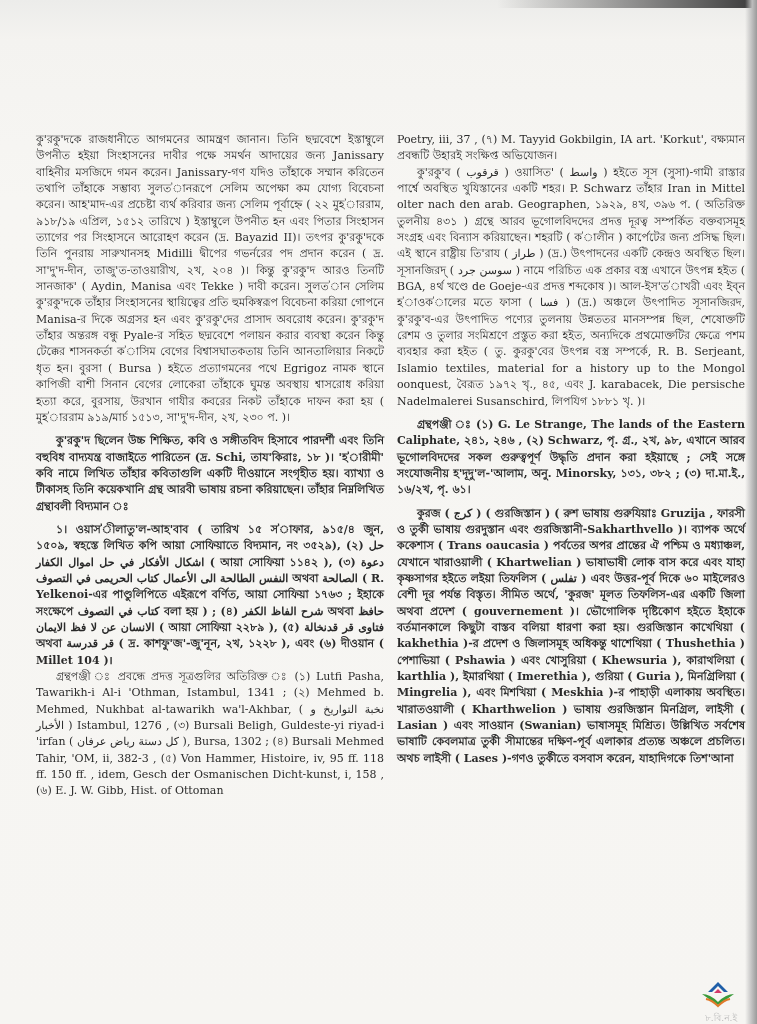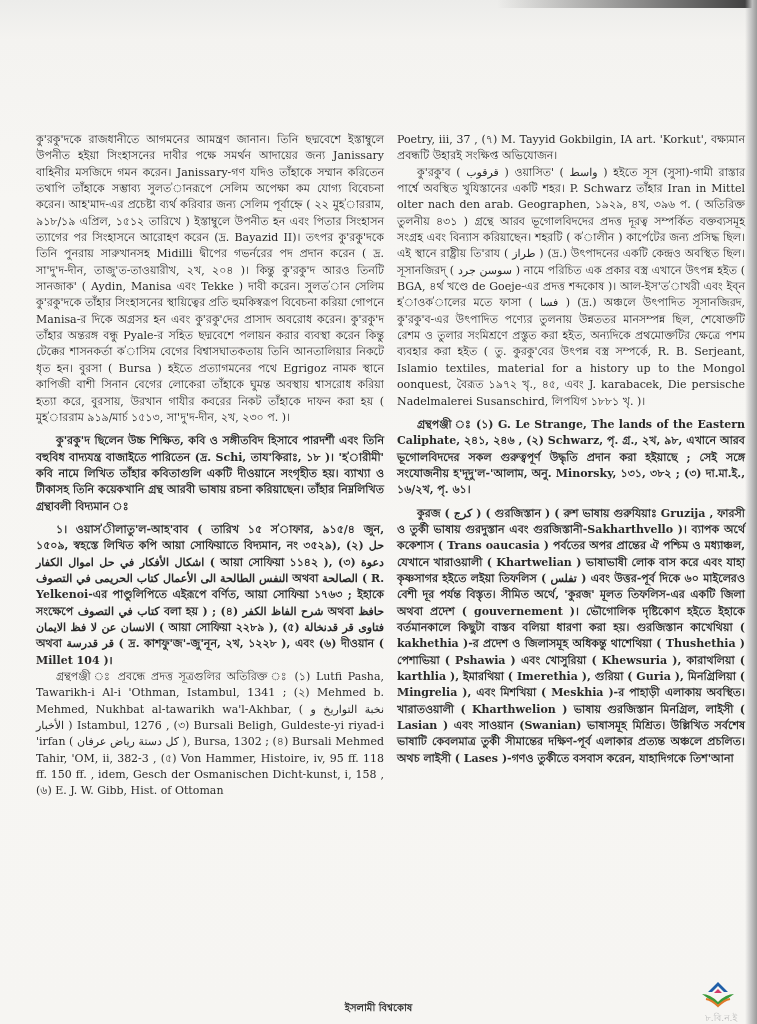--- a/index.html
+++ b/index.html
@@ -61,21 +61,20 @@
     <p class="indent">গ্রন্থপঞ্জী ঃ প্রবন্ধে প্রদত্ত সূত্রগুলির অতিরিক্ত ঃ (১) Lutfi Pasha, Tawarikh-i Al-i 'Othman, Istambul, 1341 ; (২) Mehmed b. Mehmed, Nukhbat al-tawarikh wa'l-Akhbar, ( نخبة التواريخ و الأخبار ) Istambul, 1276 , (৩) Bursali Beligh, Guldeste-yi riyad-i 'irfan ( كل دستة رياض عرفان ), Bursa, 1302 ; (৪) Bursali Mehmed Tahir, 'OM, ii, 382-3 , (৫) Von Hammer, Histoire, iv, 95 ff. 118 ff. 150 ff. , idem, Gesch der Osmanischen Dicht-kunst, i, 158 , (৬) E. J. W. Gibb, Hist. of Ottoman</p>
   </div>
 
   <div class="col right">
     <p>Poetry, iii, 37 , (৭) M. Tayyid Gokbilgin, IA art. 'Korkut', বক্ষ্যমান প্রবন্ধটি উহারই সংক্ষিপ্ত অভিযোজন।</p>
     <p class="indent">কু'রকু'ব ( قرقوب ) ওয়াসিত' ( واسط ) হইতে সূস (সুসা)-গামী রাস্তার পার্শ্বে অবস্থিত খুযিস্তানের একটি শহর। P. Schwarz তাঁহার Iran in Mittel olter nach den arab. Geographen, ১৯২৯, ৪খ, ৩৯৬ প. ( অতিরিক্ত তুলনীয় ৪৩১ ) গ্রন্থে আরব ভূগোলবিদদের প্রদত্ত দূরত্ব সম্পর্কিত বক্তব্যসমূহ সংগ্রহ এবং বিন্যাস করিয়াছেন। শহরটি ( ক'ালীন ) কার্পেটের জন্য প্রসিদ্ধ ছিল। এই স্থানে রাষ্ট্রীয় তি'রায ( طراز ) (দ্র.) উৎপাদনের একটি কেন্দ্রও অবস্থিত ছিল। সূসানজিরদ্‌ ( سوسن جرد ) নামে পরিচিত এক প্রকার বস্ত্র এখানে উৎপন্ন হইত ( BGA, ৪র্থ খণ্ডে de Goeje-এর প্রদত্ত শব্দকোষ )। আল-ইস'ত'াখরী এবং ইব্‌ন হ'াওক'ালের মতে ফাসা ( فسا ) (দ্র.) অঞ্চলে উৎপাদিত সূসানজিরদ, কু'রকু'ব-এর উৎপাদিত পণ্যের তুলনায় উন্নততর মানসম্পন্ন ছিল, শেষোক্তটি রেশম ও তুলার সংমিশ্রণে প্রস্তুত করা হইত, অন্যদিকে প্রথমোক্তটির ক্ষেত্রে পশম ব্যবহার করা হইত ( তু. কুরকু'বের উৎপন্ন বস্ত্র সম্পর্কে, R. B. Serjeant, Islamio textiles, material for a history up to the Mongol oonquest, বৈরূত ১৯৭২ খৃ., ৪৫, এবং J. karabacek, Die persische Nadelmalerei Susanschird, লিপযিগ ১৮৮১ খৃ. )।</p>
     <p class="indent gap">গ্রন্থপঞ্জী ঃ (১) G. Le Strange, The lands of the Eastern Caliphate, ২৪১, ২৪৬ , (২) Schwarz, পৃ. গ্র., ২খ, ৯৮, এখানে আরব ভূগোলবিদদের সকল গুরুত্বপূর্ণ উদ্ধৃতি প্রদান করা হইয়াছে ; সেই সঙ্গে সংযোজনীয় হ'দূদু'ল-'আলাম, অনু. Minorsky, ১৩১, ৩৮২ ; (৩) দা.মা.ই., ১৬/২খ, পৃ. ৬১।</p>
     <p class="indent gap">কুরজ ( كرج ) ( গুরজিস্তান ) ( রুশ ভাষায় গুরুযিয়াঃ Gruzija , ফারসী ও তুর্কী ভাষায় গুরদুস্তান এবং গুরজিস্তানী-Sakharthvello )। ব্যাপক অর্থে ককেশাস ( Trans oaucasia ) পর্বতের অপর প্রান্তের ঐ পশ্চিম ও মধ্যাঞ্চল, যেখানে খারাওয়ালী ( Khartwelian ) ভাষাভাষী লোক বাস করে এবং যাহা কৃষ্ণসাগর হইতে লইয়া তিফলিস ( تفلس ) এবং উত্তর-পূর্ব দিকে ৬০ মাইলেরও বেশী দূর পর্যন্ত বিস্তৃত। সীমিত অর্থে, 'কুরজ' মূলত তিফলিস-এর একটি জিলা অথবা প্রদেশ ( gouvernement )। ভৌগোলিক দৃষ্টিকোণ হইতে ইহাকে বর্তমানকালে কিছুটা বাস্তব বলিয়া ধারণা করা হয়। গুরজিস্তান কাখেথিয়া ( kakhethia )-র প্রদেশ ও জিলাসমূহ অধিকন্তু থাশেথিয়া ( Thushethia ) পেশাভিয়া ( Pshawia ) এবং খোসুরিয়া ( Khewsuria ), কারাথলিয়া ( karthlia ), ইমারথিয়া ( Imerethia ), গুরিয়া ( Guria ), মিনগ্রিলিয়া ( Mingrelia ), এবং মিশখিয়া ( Meskhia )-র পাহাড়ী এলাকায় অবস্থিত। খারাতওয়ালী ( Kharthwelion ) ভাষায় গুরজিস্তান মিনগ্রিল, লাইসী ( Lasian ) এবং সাওয়ান (Swanian) ভাষাসমূহ মিশ্রিত। উল্লিখিত সর্বশেষ ভাষাটি কেবলমাত্র তুর্কী সীমান্তের দক্ষিণ-পূর্ব এলাকার প্রত্যন্ত অঞ্চলে প্রচলিত। অথচ লাইসী ( Lases )-গণও তুর্কীতে বসবাস করেন, যাহাদিগকে তিশ'আনা</p>
   </div>
 
-  <div class="footer">ইসলামী বিশ্বকোষ</div>
 
   <svg class="logo" viewBox="0 0 36 28">
     <path d="M18 2 L28 12 L24 12 L18 6 L12 12 L8 12 Z" fill="#1f5fa8"></path>
     <path d="M18 9 L22 13 L14 13 Z" fill="#d23a6a"></path>
     <path d="M2 14 Q10 14 18 22 Q26 14 34 14 Q26 20 18 25 Q10 20 2 14 Z" fill="#3a9a3a"></path>
     <path d="M6 19 Q12 20 18 26 Q24 20 30 19" stroke="#e07a2a" stroke-width="2" fill="none"></path>
   </svg>
   <div class="pencil">৮.বি.ন.ই</div>
 </div>
 

